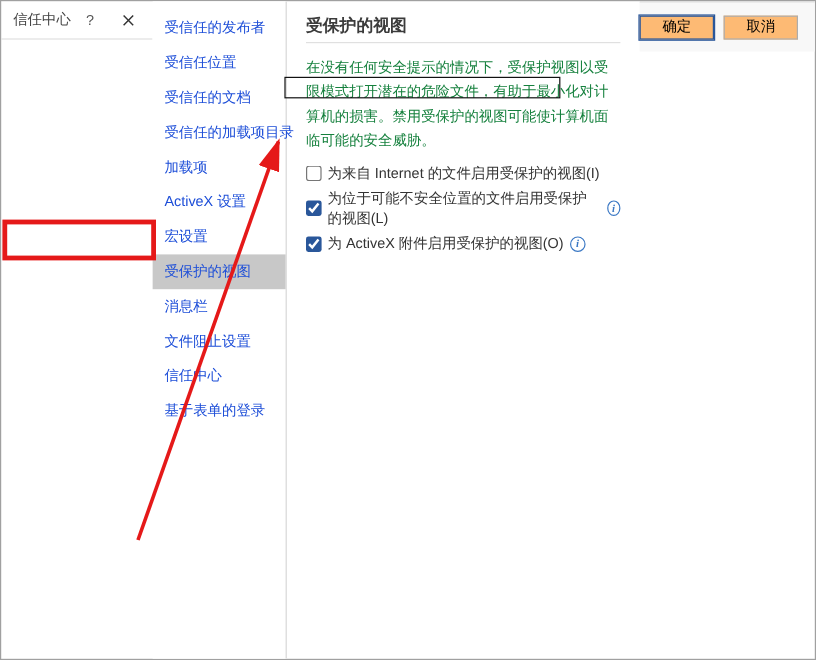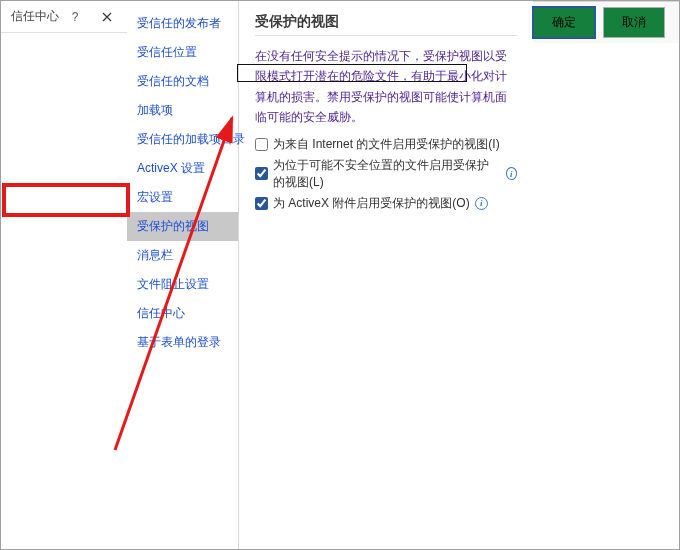--- a/index.html
+++ b/index.html
@@ -8,30 +8,30 @@
 .titlebar { height: 32px; display: flex; align-items: center; justify-content: space-between; padding: 0 4px 0 10px; border-bottom: 1px solid #e0e0e0; }
 .titlebar .title { font-size: 12px; color: #444; }
 .titlebar .controls { display: flex; }
 .titlebar .controls .ctrl { width: 32px; height: 28px; display: flex; align-items: center; justify-content: center; color: #555; cursor: pointer; }
 .body { flex: 1; display: flex; overflow: hidden; }
 .sidebar { width: 112px; border-right: 1px solid #d8d8d8; padding-top: 8px; background: #fff; position: relative; }
 .side-item { padding: 6px 10px; font-size: 12px; color: #1d4ed8; cursor: pointer; white-space: nowrap; }
 .side-item.active { background: #c8c8c8; }
 .content { flex: 1; padding: 12px 16px; position: relative; }
 .section-title { font-size: 14px; font-weight: bold; color: #3b3b3b; padding-bottom: 4px; border-bottom: 1px solid #e0e0e0; margin-bottom: 10px; }
-.descr { font-size: 12px; color: #4c1d95; line-height: 1.7; margin-bottom: 6px; }
+.descr { font-size: 12px; color: #15803d; line-height: 1.7; margin-bottom: 6px; }
 .options { margin-top: 4px; }
 .opt { display: flex; align-items: center; gap: 5px; padding: 2px 0; font-size: 12px; color: #333; }
 .opt input[type=checkbox] { width: 13px; height: 13px; accent-color: #2a579a; }
 .info-icon { display: inline-flex; align-items: center; justify-content: center; width: 13px; height: 13px; border-radius: 50%; border: 1px solid #3b78c4; color: #3b78c4; font-size: 9px; font-weight: bold; font-style: italic; font-family: Georgia, serif; }
 .red-box-side { position: absolute; left: 2px; top: 183px; width: 128px; height: 34px; border: 4px solid #e51919; pointer-events: none; }
 .black-box-opt { position: absolute; border: 1px solid #111; pointer-events: none; }
 .arrow-svg { position: absolute; pointer-events: none; }
 .footer { height: 42px; border-top: 1px solid #d8d8d8; display: flex; align-items: center; justify-content: flex-end; gap: 8px; padding-right: 14px; background: #f8f8f8; }
-.btn { min-width: 62px; height: 31px; font-size: 12px; background: #15803d; border: 1px solid #adadad; cursor: pointer; }
+.btn { min-width: 62px; height: 20px; font-size: 12px; background: #fdba74; border: 1px solid #adadad; cursor: pointer; }
 .btn.primary { border: 1px solid #2a579a; outline: 1px solid #2a579a; }
 </style>
 </head>
 <body>
 
 <div class="dialog">
   <div class="titlebar">
     <span class="title">信任中心</span>
     <div class="controls">
       <div class="ctrl">?</div>
@@ -41,22 +41,22 @@
           </svg>
       </div>
     </div>
   </div>
 
   <div class="body">
     <div class="sidebar">
       <div class="side-item">受信任的发布者</div>
       <div class="side-item">受信任位置</div>
       <div class="side-item">受信任的文档</div>
+      <div class="side-item">受信任的加载项目录</div>
       <div class="side-item">加载项</div>
-      <div class="side-item">受信任的加载项目录</div>
       <div class="side-item">ActiveX 设置</div>
       <div class="side-item">宏设置</div>
       <div class="side-item active">受保护的视图</div>
       <div class="side-item">消息栏</div>
       <div class="side-item">文件阻止设置</div>
       <div class="side-item">信任中心</div>
       <div class="side-item">基于表单的登录</div>
     </div>
 
     <div class="content">

